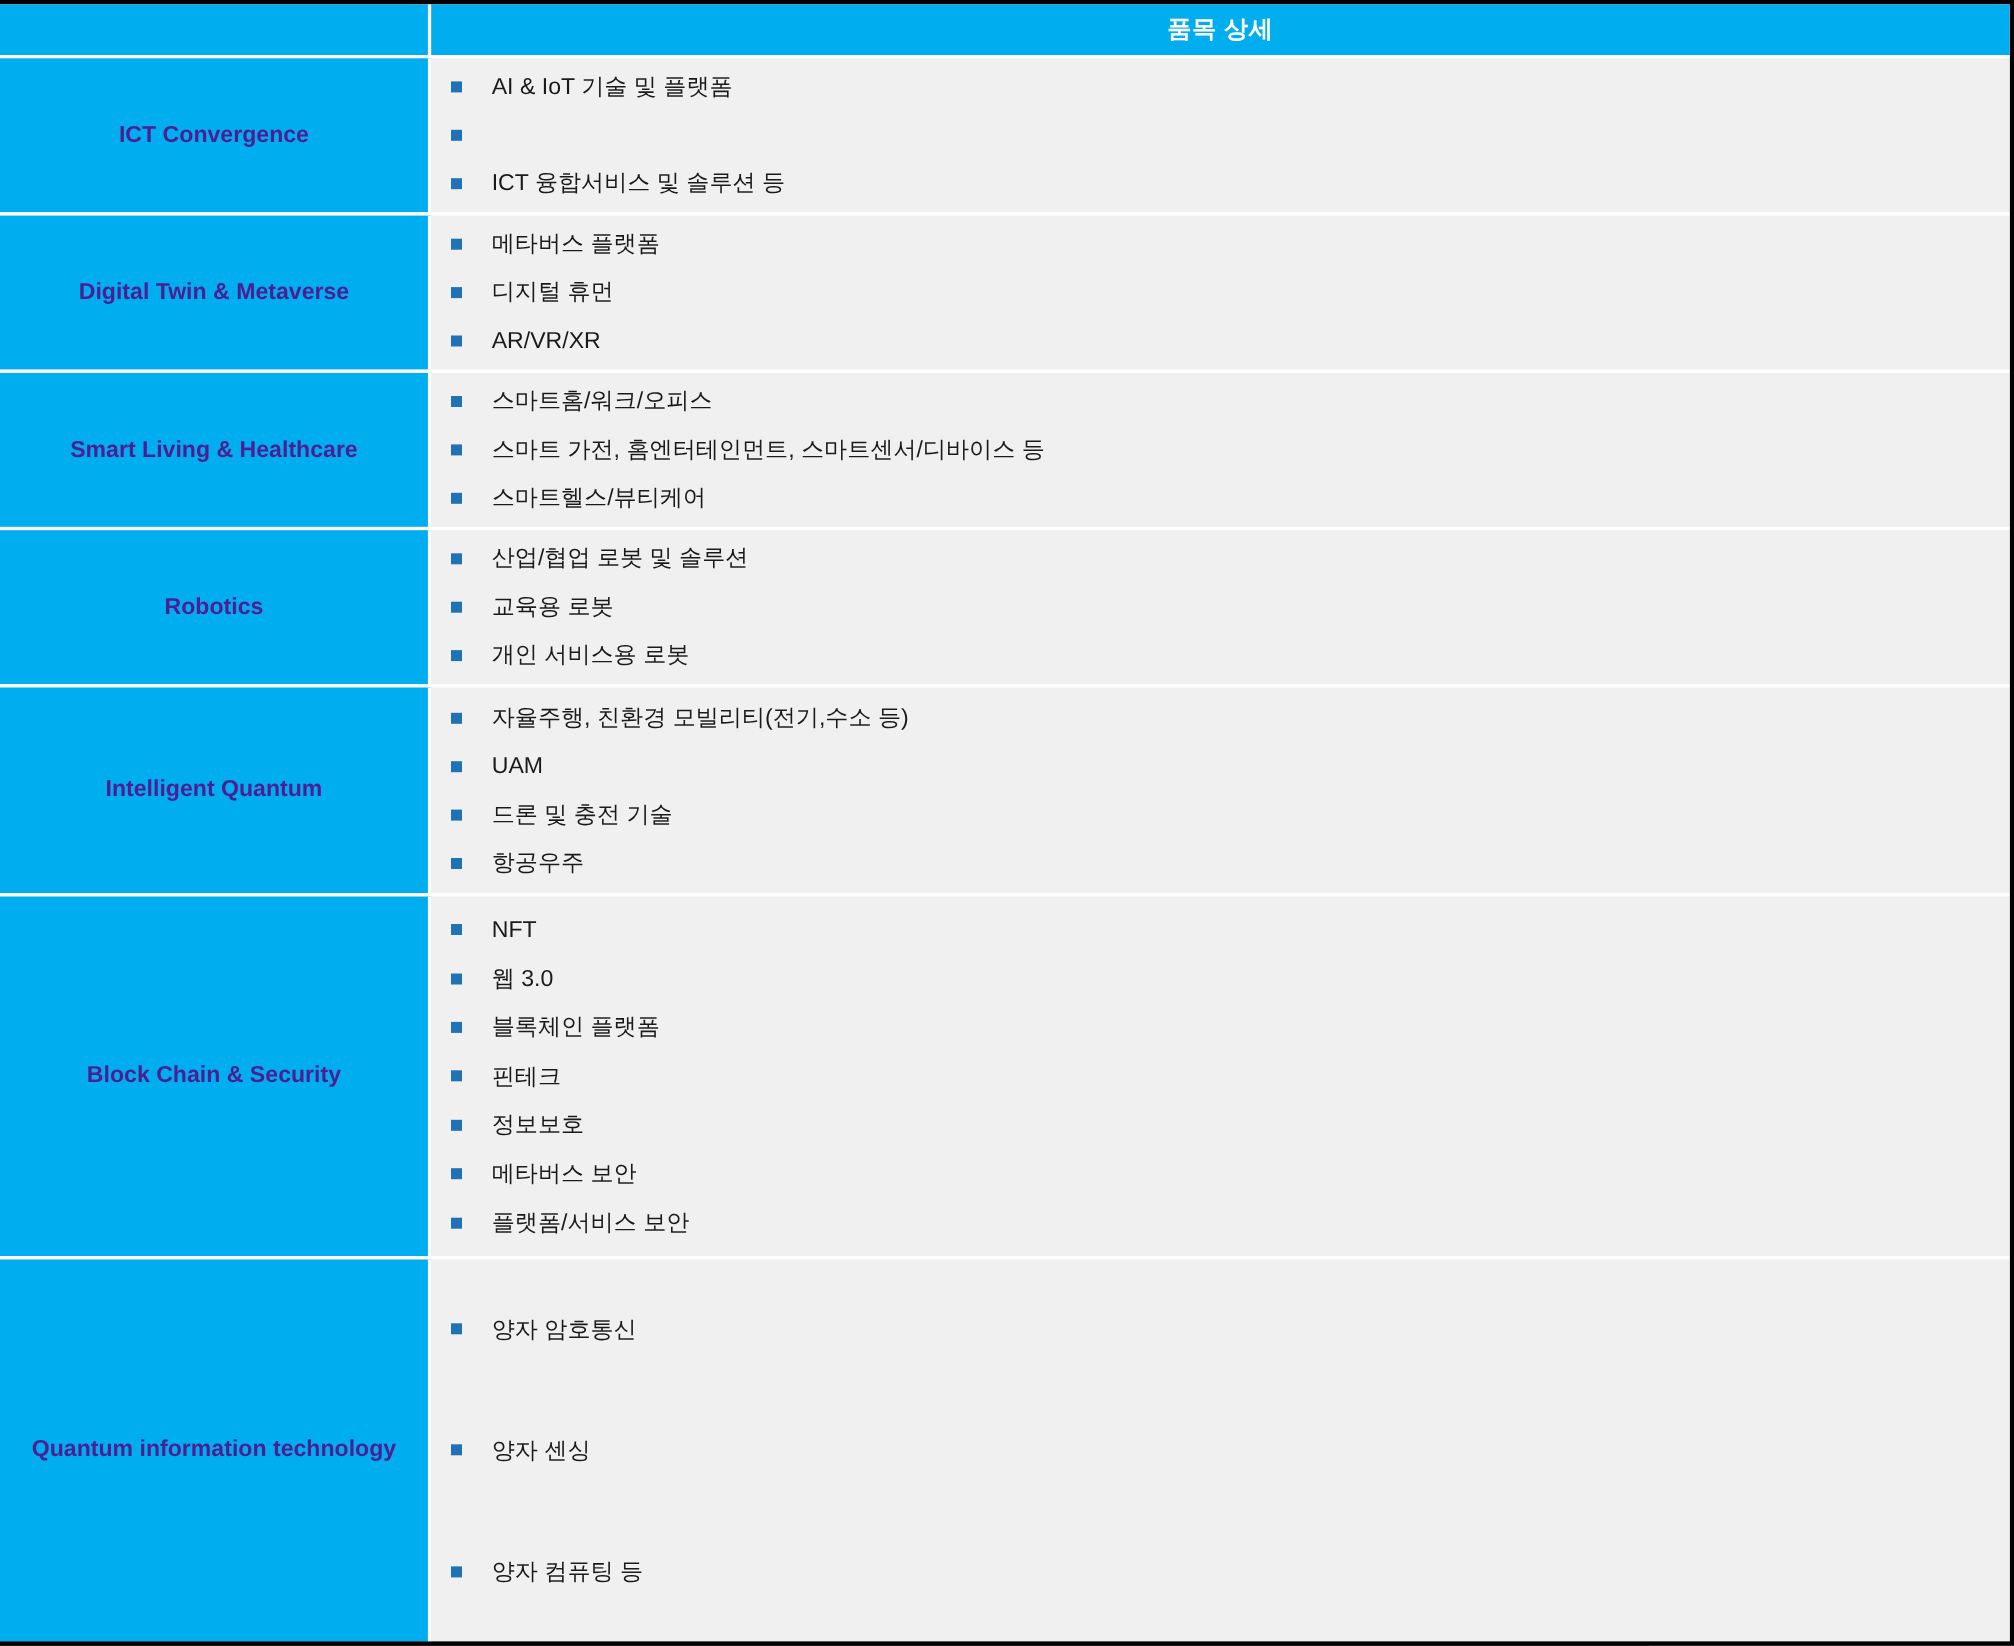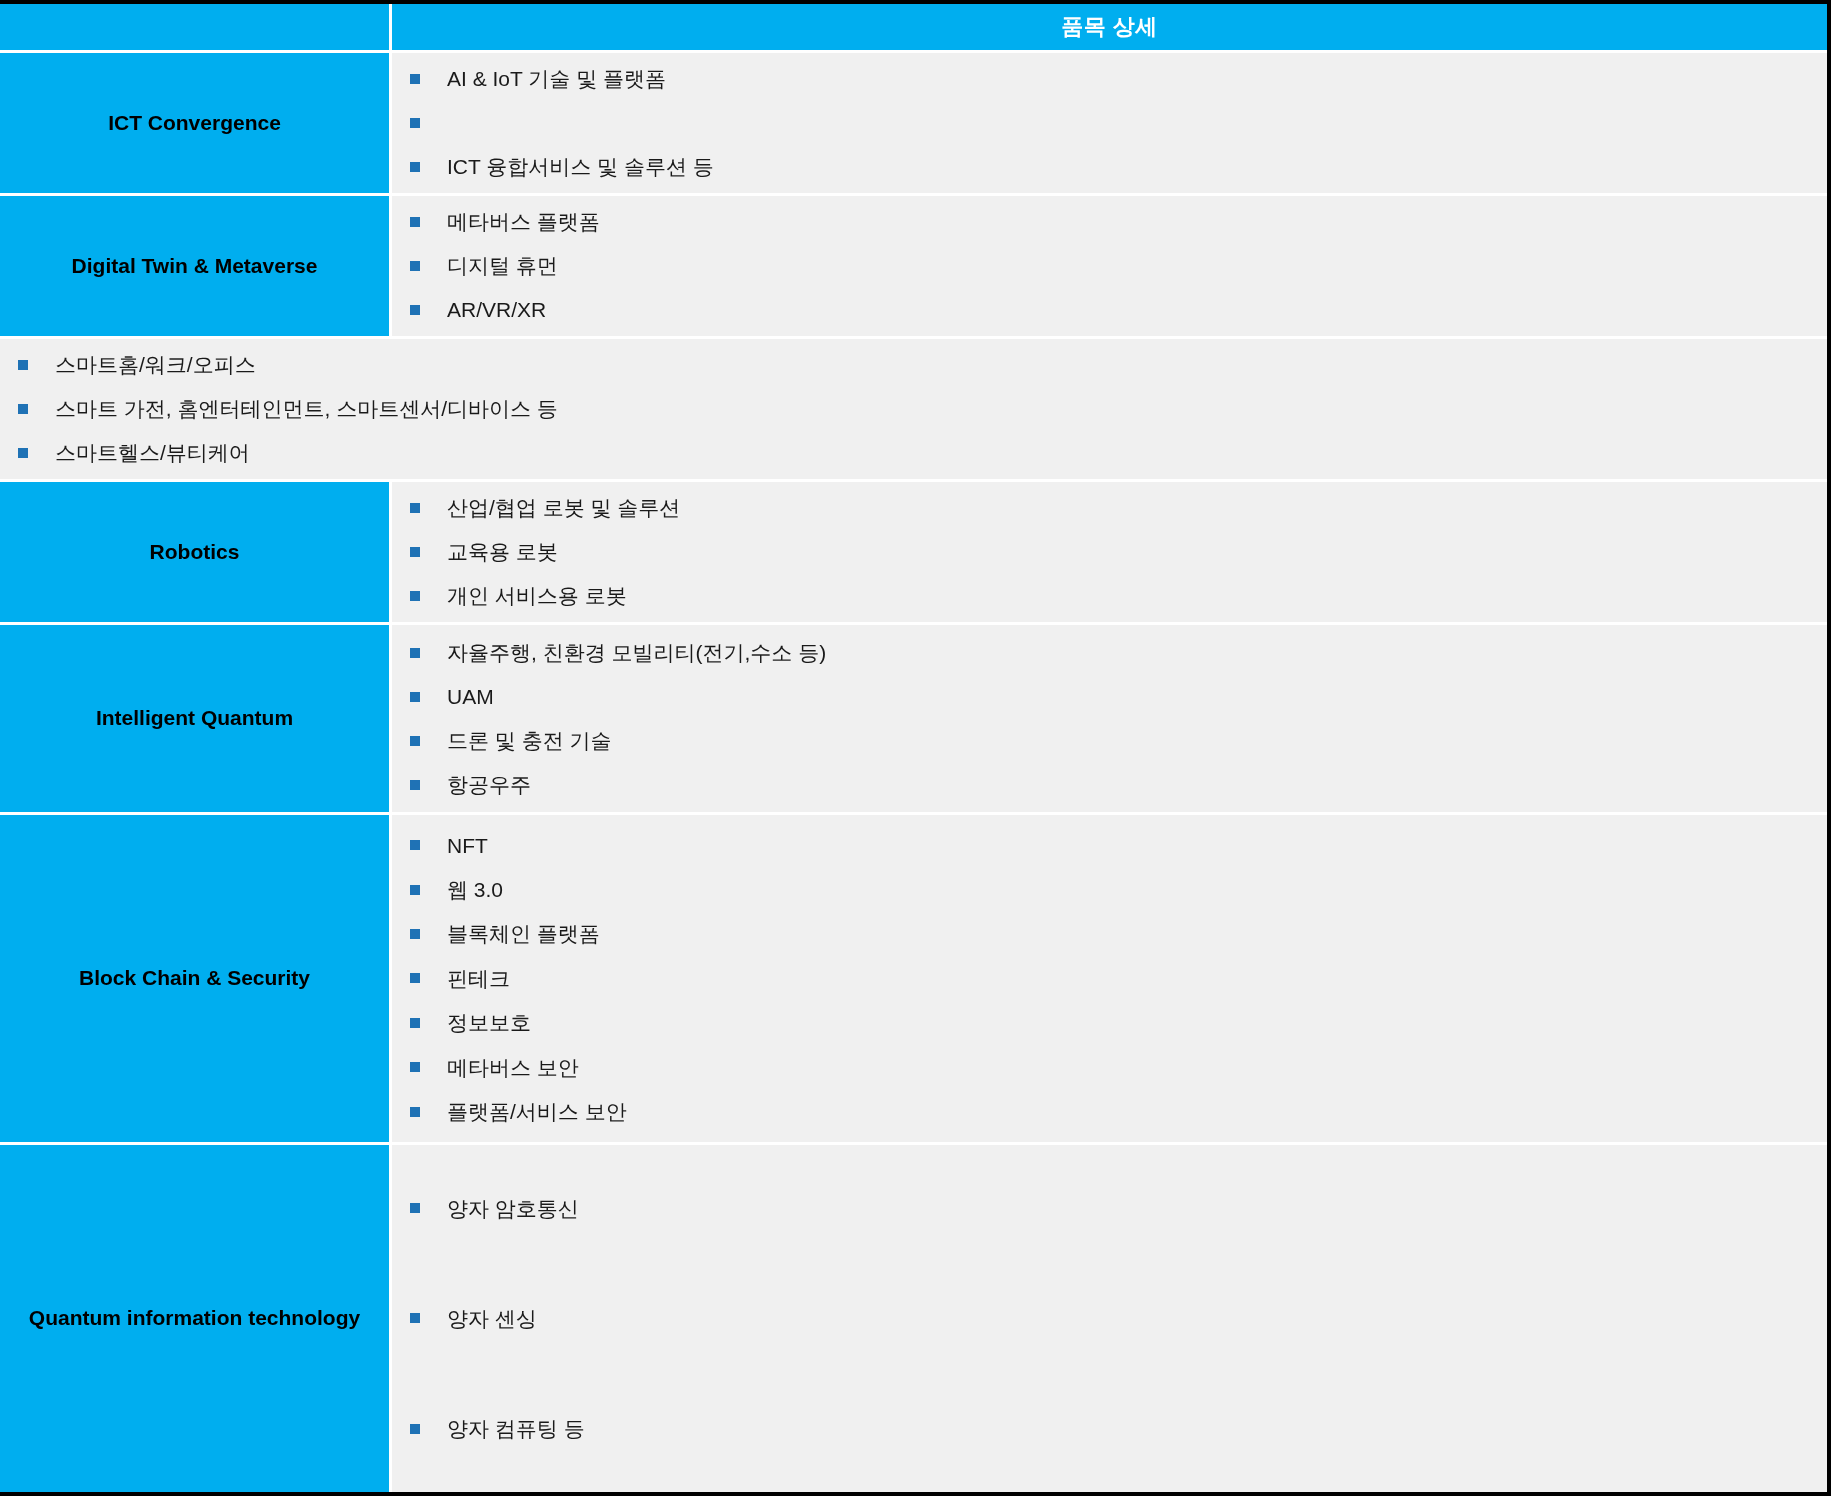--- a/index.html
+++ b/index.html
@@ -65,21 +65,21 @@
     display: flex;
     border-top: 3px solid #ffffff;
     box-sizing: border-box;
     min-height: 0;
   }
 
   .cat-cell {
     width: 392px;
     flex: 0 0 392px;
     background: #00AEEF;
-    color: #000000;
+    color: #4c1d95;
     font-size: 21px;
     font-weight: bold;
     display: flex;
     align-items: center;
     justify-content: center;
     text-align: center;
     padding: 0 10px;
     box-sizing: border-box;
     border-right: 3px solid #ffffff;
     line-height: 1.35;
@@ -168,20 +168,21 @@
               <span class="bullet-marker"></span>
               <span class="bullet-text">디지털 휴먼</span>
             </div>
             <div class="bullet-item">
               <span class="bullet-marker"></span>
               <span class="bullet-text">AR/VR/XR</span>
             </div>
           </div>
         </div>
         <div class="row row-2">
+          <div class="cat-cell">Smart Living &amp; Healthcare</div>
           <div class="detail-cell">
             <div class="bullet-item">
               <span class="bullet-marker"></span>
               <span class="bullet-text">스마트홈/워크/오피스</span>
             </div>
             <div class="bullet-item">
               <span class="bullet-marker"></span>
               <span class="bullet-text">스마트 가전, 홈엔터테인먼트,  스마트센서/디바이스 등</span>
             </div>
             <div class="bullet-item">

